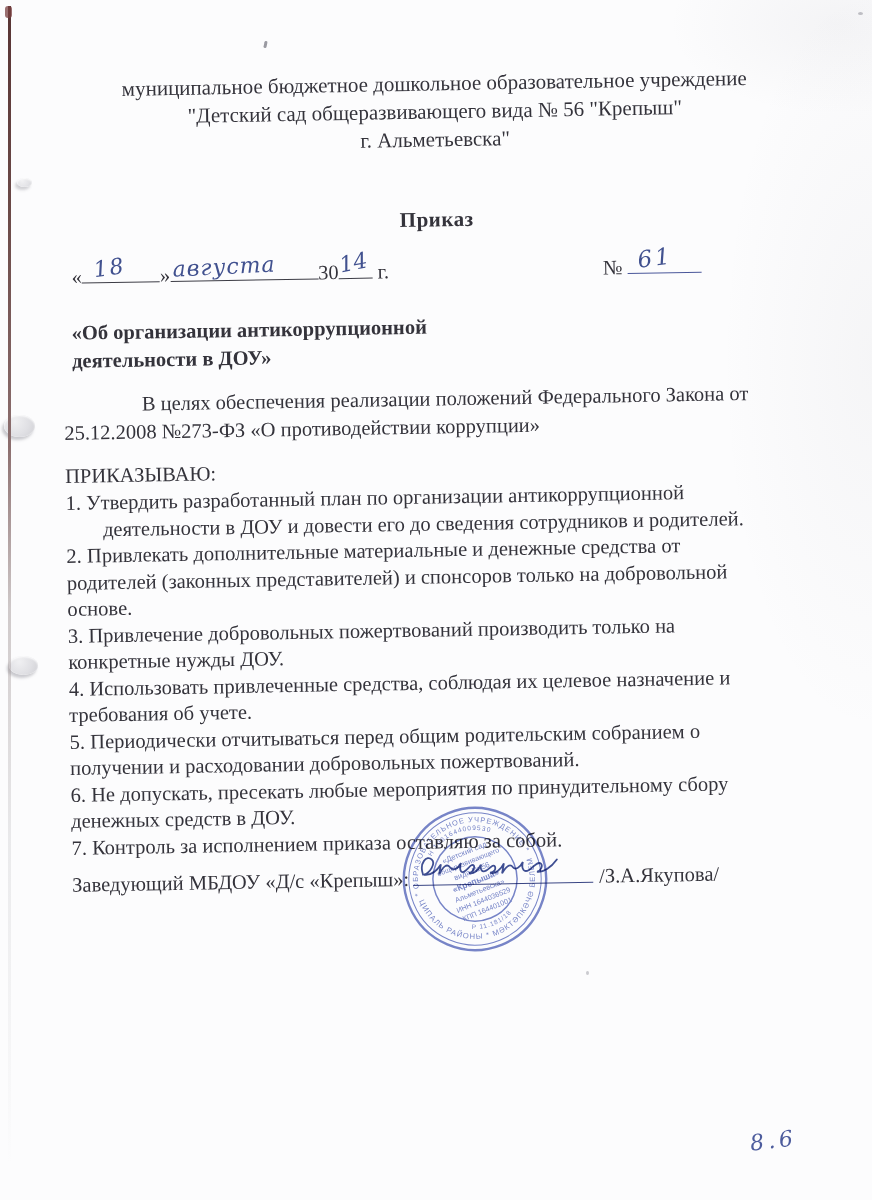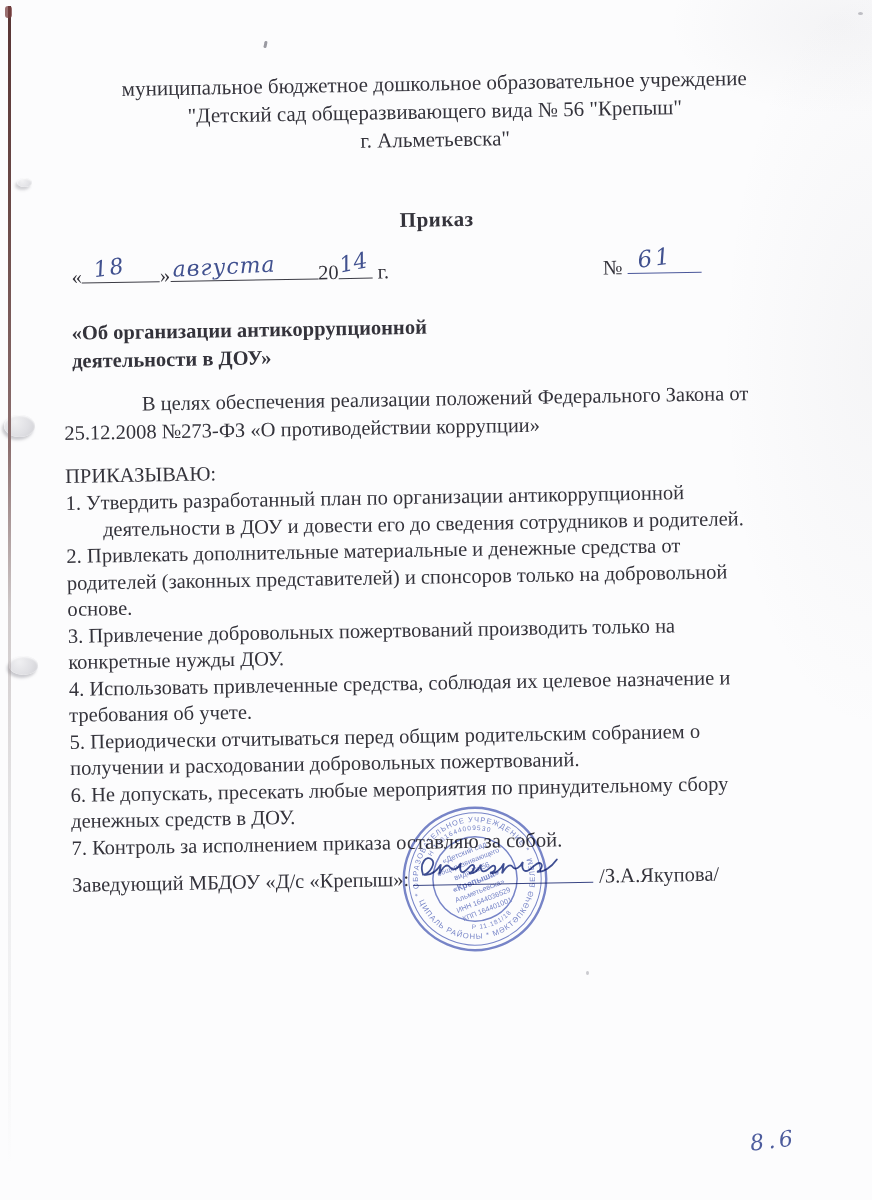--- a/index.html
+++ b/index.html
@@ -81,21 +81,21 @@
     <div class="org">
       <div class="line">муниципальное бюджетное дошкольное образовательное учреждение</div>
       <div class="line">"Детский сад общеразвивающего вида № 56 "Крепыш"</div>
       <div class="line">г. Альметьевска"</div>
     </div>
 
     <div class="doc-title">Приказ</div>
 
     <div class="date-row">
       <span class="date-left">
-        <span>«</span><span class="blank b-day"><span class="hand hand-day">18</span></span><span>»</span><span class="blank b-month"><span class="hand hand-month">августа</span></span><span>20</span><span class="blank b-year"><span class="hand hand-year">14</span></span>&nbsp;<span>г.</span>
+        <span>«</span><span class="blank b-day"><span class="hand hand-day">18</span></span><span>»</span><span class="blank b-month"><span class="hand hand-month">августа</span></span><span>30</span><span class="blank b-year"><span class="hand hand-year">14</span></span>&nbsp;<span>г.</span>
       </span>
       <span class="num-block">
         <span>№</span>&nbsp;<span class="blank b-num"><span class="hand hand-num">61</span></span>
       </span>
     </div>
 
     <div class="subject">
       <div class="line">«Об организации антикоррупционной</div>
       <div class="line">деятельности в ДОУ»</div>
     </div>

